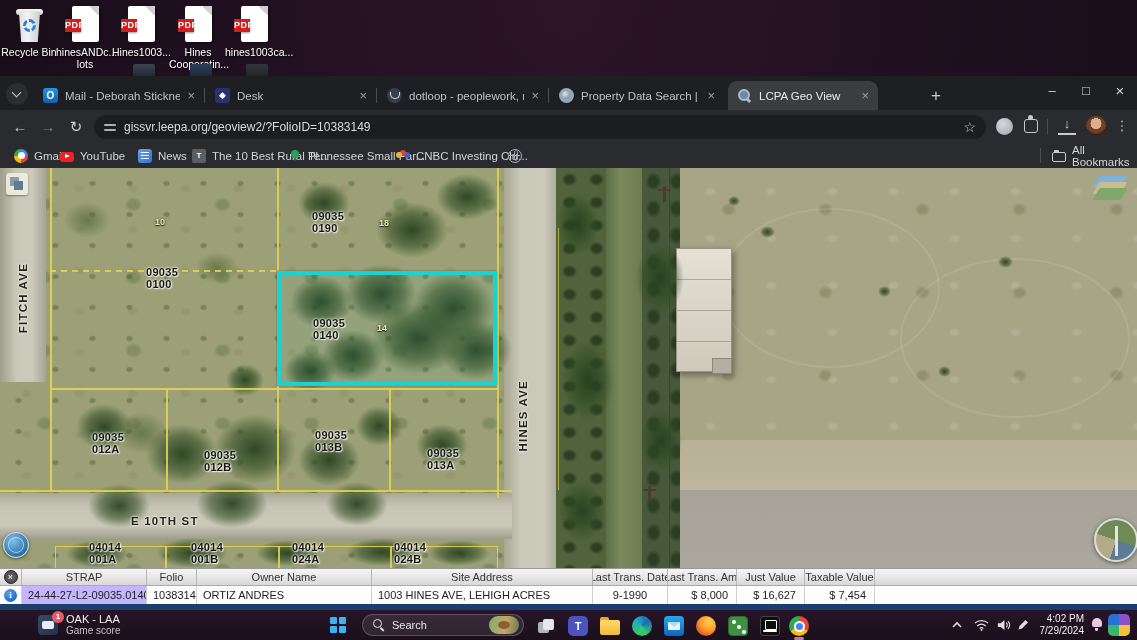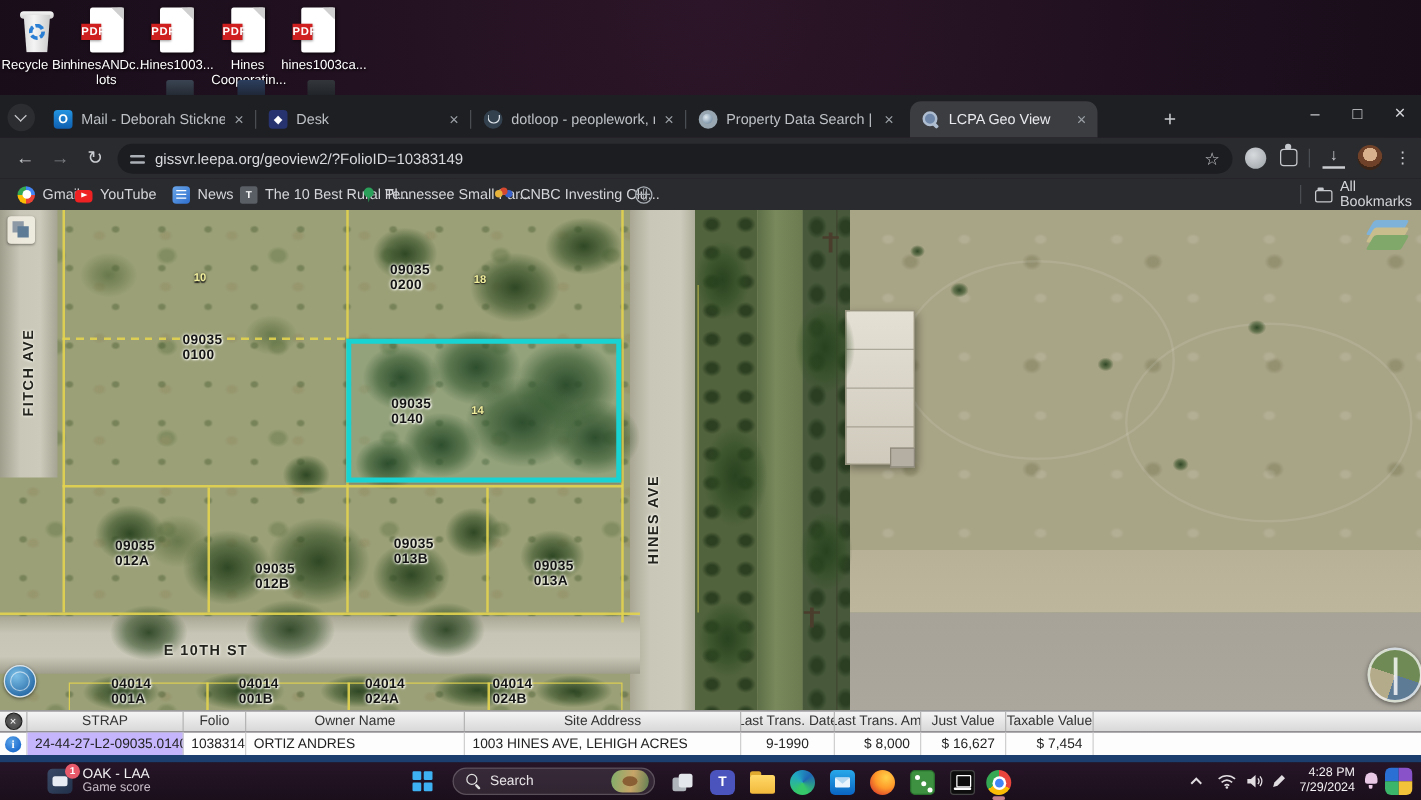--- a/index.html
+++ b/index.html
@@ -408,21 +408,21 @@
         <i class="pline" style="left:165px;top:378px;width:1.5px;height:22px"></i>
         <i class="pline" style="left:278px;top:378px;width:1.5px;height:22px"></i>
         <i class="pline" style="left:390px;top:378px;width:1.5px;height:22px"></i>
       </div>
       <div class="bottom-parcel-rect"></div>
 
       <div class="subject-parcel"></div>
 
       <div class="plabel" style="left:312px;top:43px">
           <span>09035</span>
-          <span>0200</span>
+          <span>0190</span>
         </div>
       <div class="plabel" style="left:146px;top:99px">
           <span>09035</span>
           <span>0100</span>
         </div>
       <div class="plabel" style="left:313px;top:150px">
           <span>09035</span>
           <span>0140</span>
         </div>
       <div class="plabel" style="left:92px;top:264px">
@@ -571,21 +571,21 @@
         <circle cx="8" cy="12.4" r="1.1" fill="#e0dce0"></circle>
       </svg>
     <svg class="tray-svg" style="left:996px" width="15" height="14" viewBox="0 0 16 14">
         <path d="M2 5h3l4-3.4v10.8L5 9H2z" fill="#e0dce0"></path>
         <path d="M11 4.5a4 4 0 010 5M12.8 2.8a6.6 6.6 0 010 8.4" stroke="#e0dce0" stroke-width="1.2" fill="none"></path>
       </svg>
     <svg class="tray-svg" style="left:1016px" width="14" height="14" viewBox="0 0 14 14">
         <path d="M2.5 11.5l1-3.5 6-6 2.5 2.5-6 6z" fill="#e0dce0"></path>
       </svg>
     <div class="clock">
-      <span style="display:block">4:28 PM</span>
+      <span style="display:block">4:02 PM</span>
       <span style="display:block">7/29/2024</span>
     </div>
     <div class="bell"></div>
     <div class="widgets-ic">
         <i></i>
         <i></i>
         <i></i>
         <i></i>
       </div>
   </div>

